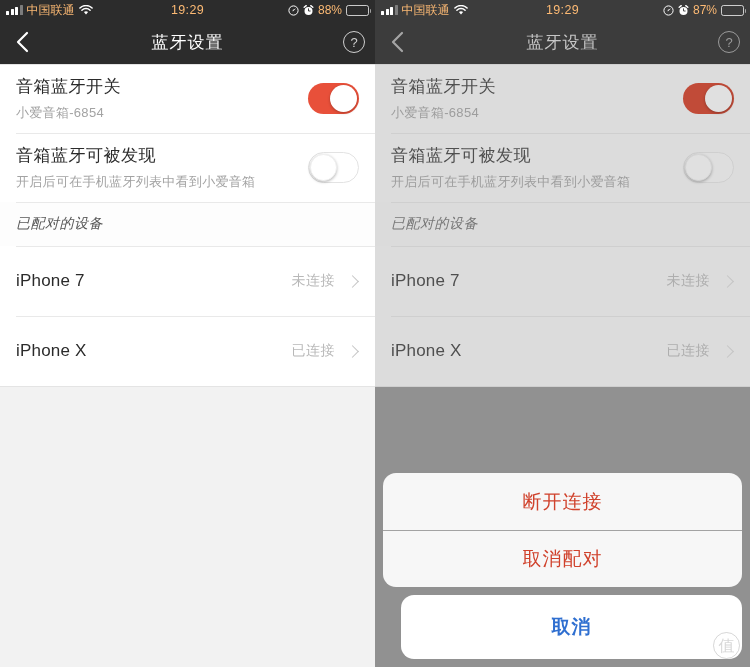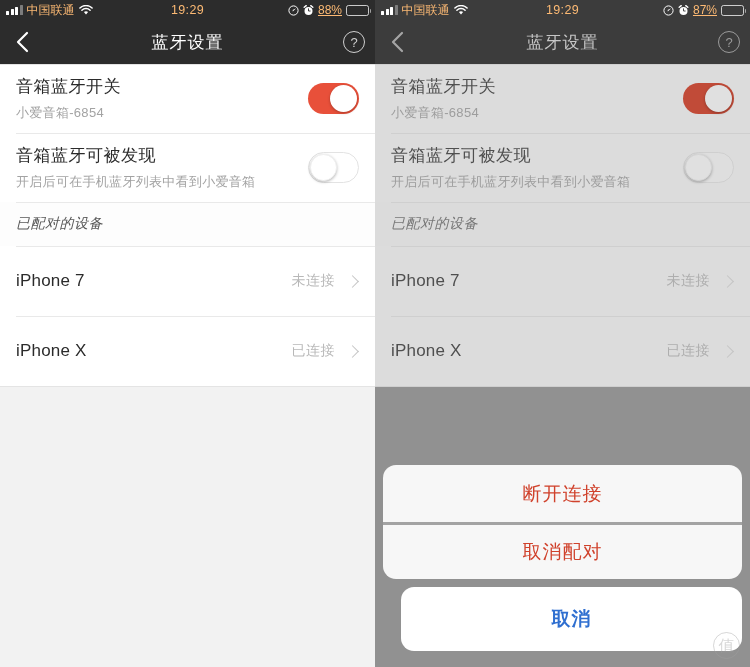--- a/index.html
+++ b/index.html
@@ -40,21 +40,21 @@
   .wifi svg { display:block; }
   .sb-center {
     position: absolute; left: 0; right: 0; text-align: center;
     font-size: 12.5px; font-weight: normal; letter-spacing: 0.3px;
   }
   .sb-right {
     margin-left: auto; display: flex; align-items: center; gap: 4px;
     position: relative; z-index: 2;
   }
   .loc-icon, .alarm-icon { width: 11px; height: 11px; }
-  .batt-pct { font-size: 12px; text-decoration: underline; }
+  .batt-pct { font-size: 12px; }
   .batt {
     width: 23px; height: 11px; border: 1px solid rgba(255,255,255,.75);
     border-radius: 2.5px; position: relative; padding: 1px;
   }
   .batt::after {
     content: ""; position: absolute; right: -3px; top: 3.5px;
     width: 1.5px; height: 4px; background: rgba(255,255,255,.55);
     border-radius: 0 1px 1px 0;
   }
   .batt .fill { height: 100%; background: #ffffff; border-radius: 1px; }
@@ -148,32 +148,32 @@
   .dim .switch.off { background: #dedede; border-color: #cfcfcf; }
   .dim .switch.off .knob { background: #e0e0e0; border-color: #d6d6d6; }
   .dim .screen-body { background: #919191; }
   .dim .list-bottom-line { background: #cfcfcf; }
   .dim .row::before { background: #cfcfcf; }
 
   .screen-body { height: 100%; background: #f2f2f2; }
 
   
   .sheet-wrap {
-    position: absolute; left: 0; right: 0; bottom: 8px;
+    position: absolute; left: 0; right: 0; bottom: 0;
     padding: 0 8px 8px 8px;
   }
   .sheet-group {
     background: #f7f7f7; border-radius: 13px; overflow: hidden;
     margin-bottom: 8px;
   }
   .sheet-btn {
     height: 57px; display: flex; align-items: center; justify-content: center;
     font-size: 19px; letter-spacing: 1px;
   }
-  .sheet-btn + .sheet-btn { border-top: 3px solid #a3a3a3; }
+  .sheet-btn + .sheet-btn { border-top: 1px solid #a3a3a3; }
   .sheet-btn.destructive { color: #d0422c; }
   .sheet-cancel-group { background: #ffffff; border-radius: 13px; margin-bottom: 0; margin-left: 18px; }
   .sheet-btn.cancel { color: #2f6fd0; font-weight: bold; height: 64px; }
 
   
   .watermark {
     position: absolute; right: 10px; bottom: 8px;
     display: flex; align-items: center; gap: 7px;
     color: rgba(160,160,160,.42); pointer-events: none;
   }

